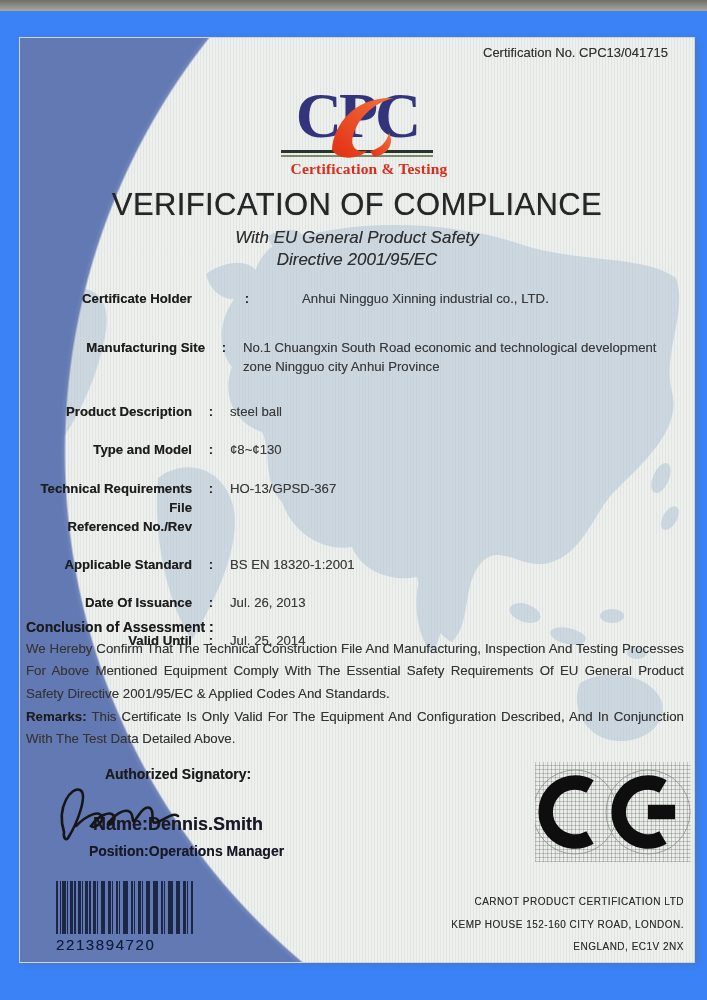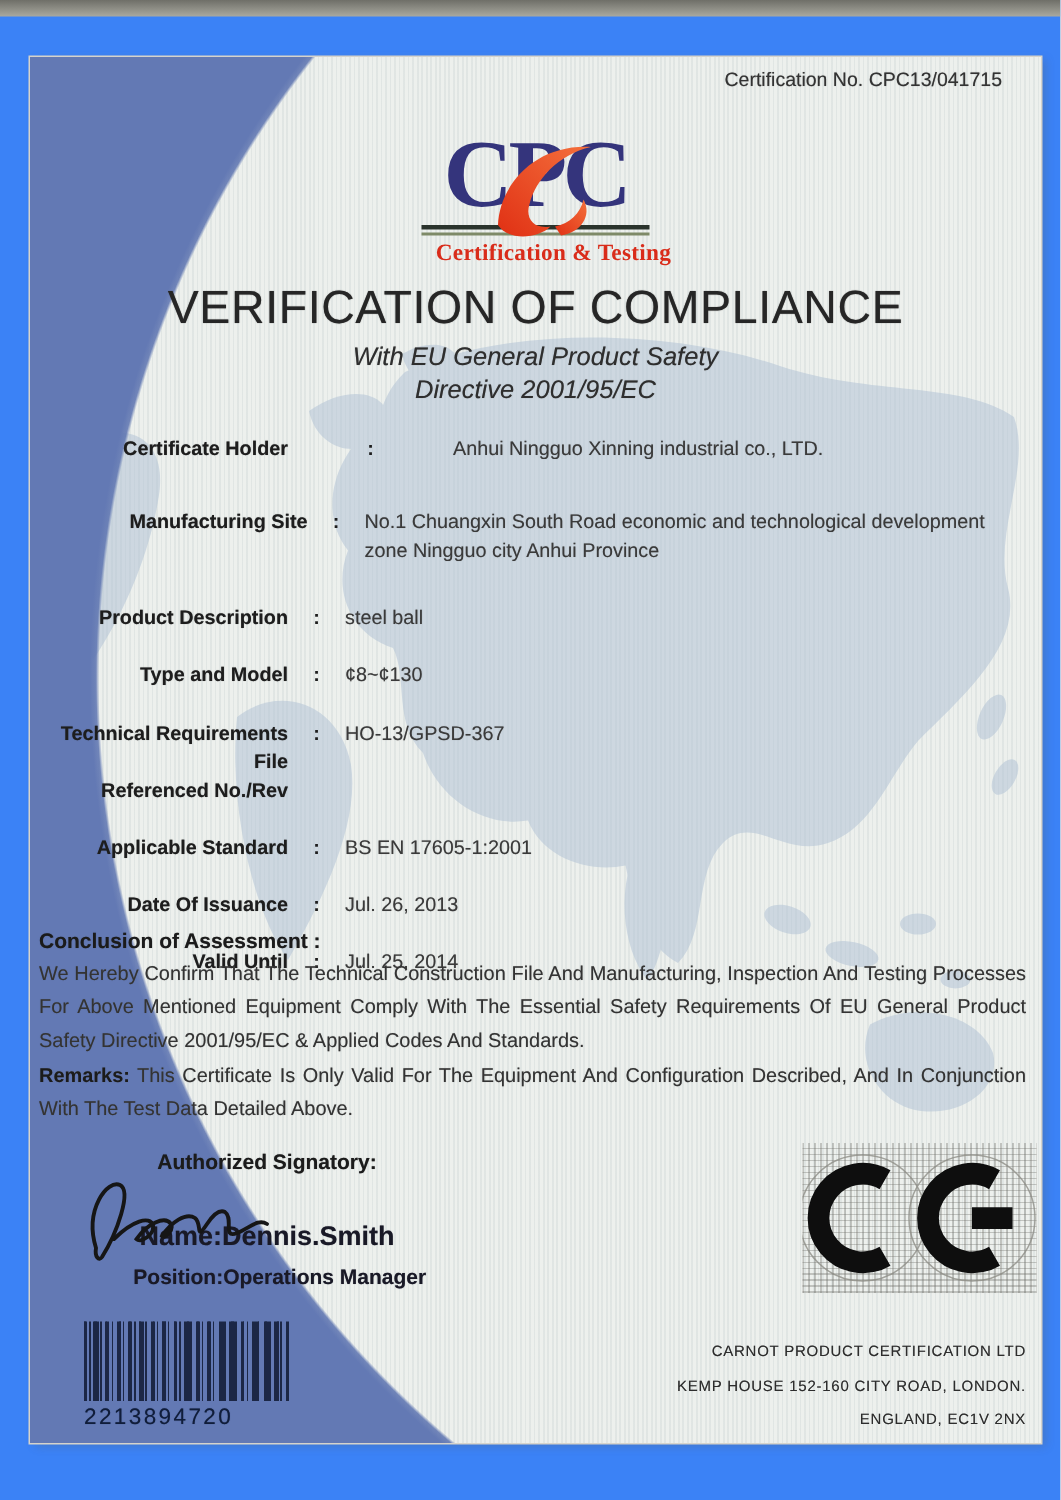--- a/index.html
+++ b/index.html
@@ -188,21 +188,21 @@
           <span class="field-label">
             <span>Technical Requirements File</span><br>
             <span>Referenced No./Rev</span>
           </span>
           <span class="field-colon">:</span>
           <span class="field-value">HO-13/GPSD-367</span>
         </div>
         <div class="field-row mb-e">
           <span class="field-label">Applicable Standard</span>
           <span class="field-colon">:</span>
-          <span class="field-value">BS EN 17605-1:2001</span>
+          <span class="field-value">BS EN 18320-1:2001</span>
         </div>
         <div class="field-row mb-e">
           <span class="field-label">Date Of Issuance</span>
           <span class="field-colon">:</span>
           <span class="field-value">Jul. 26, 2013</span>
         </div>
         <div class="field-row">
           <span class="field-label">Valid Until</span>
           <span class="field-colon">:</span>
           <span class="field-value">Jul. 25, 2014</span>

